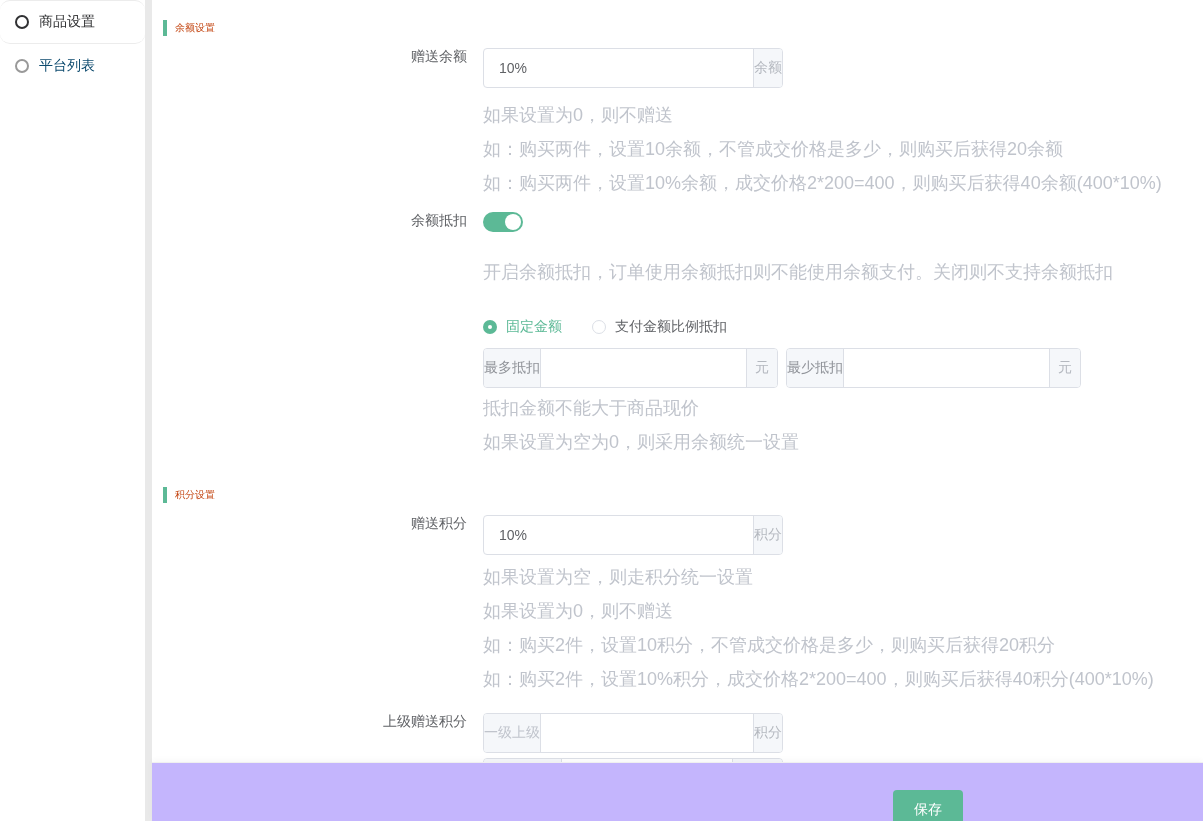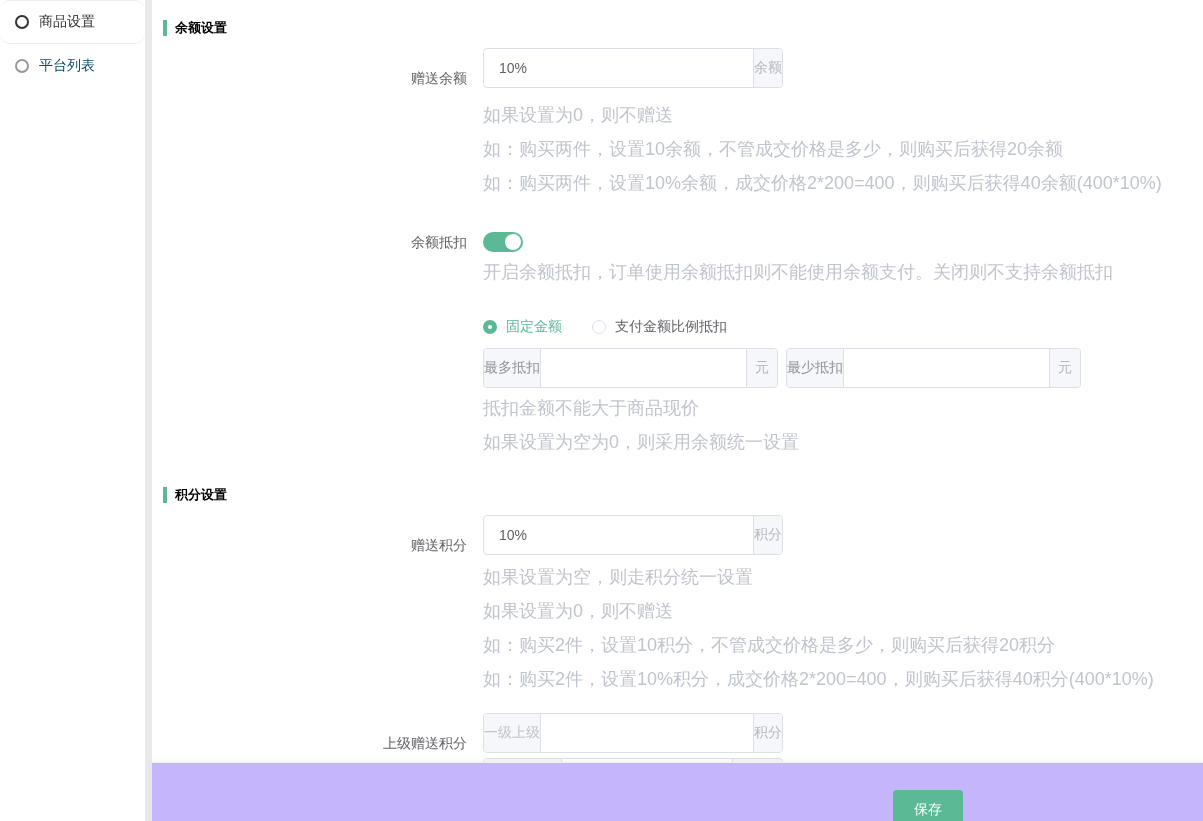--- a/index.html
+++ b/index.html
@@ -12,22 +12,22 @@
   .side-item{height:44px;display:flex;align-items:center;padding-left:15px;gap:10px;
     font-size:14px;color:#0c4a6e;cursor:pointer;box-sizing:border-box;}
   .side-item.active{color:#303133;border-top:1px solid #ececec;border-bottom:1px solid #ececec;border-radius:10px;}
   .circle-icon{width:10px;height:10px;border:2px solid #999;border-radius:50%;flex:none;box-sizing:content-box;}
   .side-item.active .circle-icon{border-color:#303133;}
   .scroll-strip{position:absolute;left:145px;top:0;bottom:0;width:7px;background:#e9e9e9;}
   
   .content{position:absolute;left:152px;top:0;right:0;bottom:0;padding-top:20px;box-sizing:border-box;}
   .section-title{display:flex;align-items:center;gap:8px;height:16px;margin-left:11px;}
   .bar{width:4px;height:16px;background:#5cb996;flex:none;}
-  .section-title span{font-size:13px;font-weight:bold;color:#000000;line-height:16px;}
-  .form-row{display:flex;align-items:flex-end;}
+  .section-title span{font-size:10px;font-weight:normal;color:#c2410c;line-height:16px;}
+  .form-row{display:flex;align-items:flex-start;}
   .form-label{width:315px;text-align:right;font-size:14px;color:#606266;flex:none;margin-right:16px;}
   .helper{margin-left:331px;font-size:18px;color:#c0c4cc;height:19px;line-height:19px;}
   
   .input-group{display:flex;height:40px;border:1px solid #dcdfe6;border-radius:4px;
     box-sizing:border-box;background:#fff;overflow:hidden;}
   .ig-input{border:none;outline:none;flex:1;min-width:0;padding:0 15px;font-size:14px;
     color:#606266;background:transparent;font-family:inherit;}
   .ig-addon{background:#f5f7fa;color:#b4b8bf;font-size:14px;display:flex;align-items:center;
     padding:0 0;flex:none;box-sizing:border-box;}
   .ig-addon.prepend{border-right:1px solid #dcdfe6;color:#909399;}

